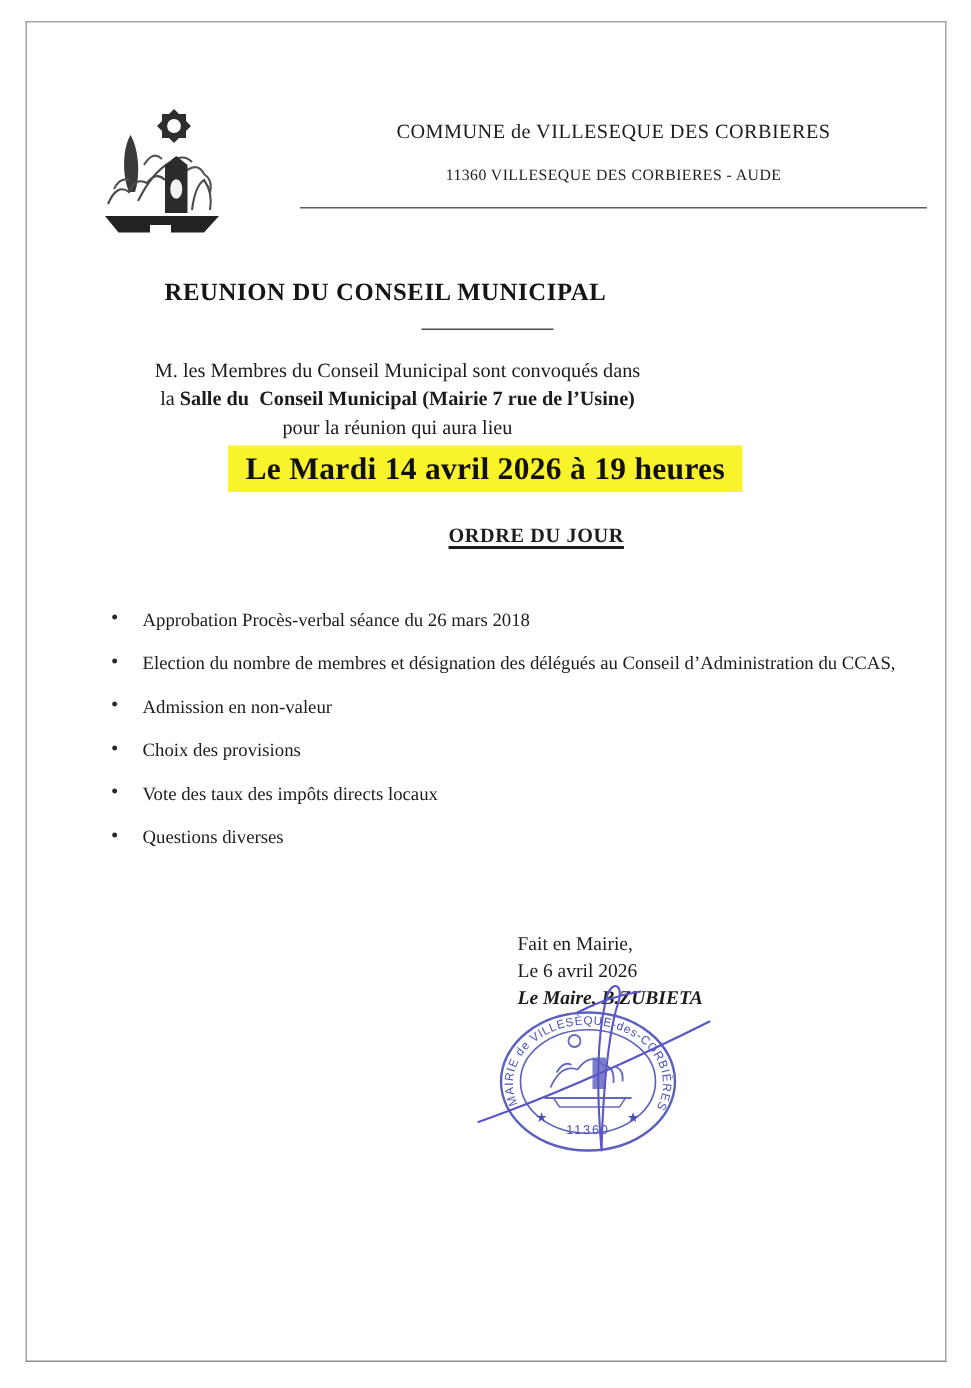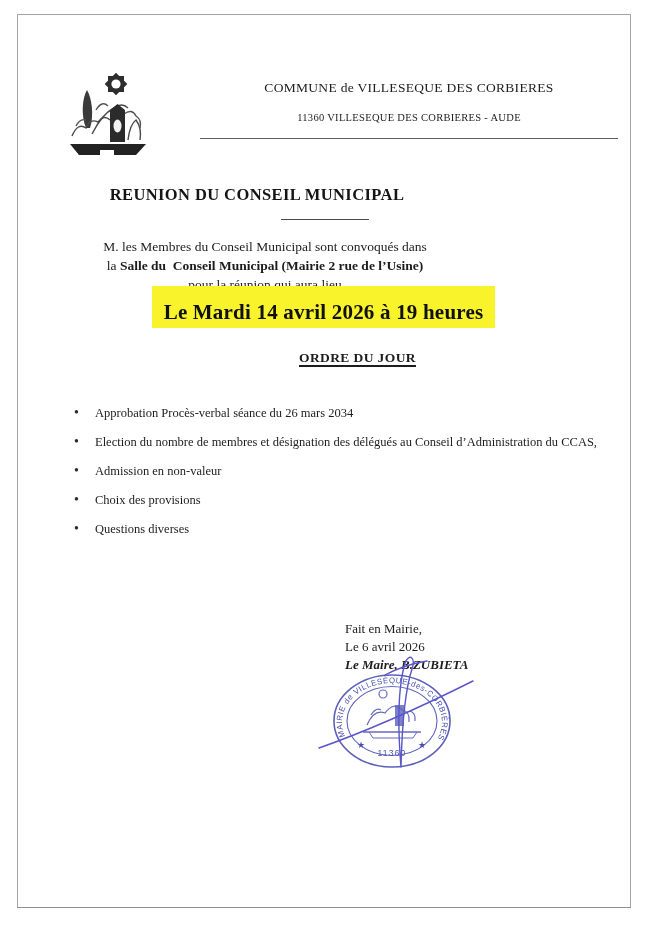--- a/index.html
+++ b/index.html
@@ -21,21 +21,21 @@
   .doc-title{position:absolute;left:0;top:185px;width:514px;margin:0;text-align:center;
     font-size:16.5px;font-weight:bold;letter-spacing:.4px;color:#151515;}
   .title-underline{position:absolute;left:281px;top:219px;width:88px;border-top:1.5px solid #4a4a4a;}
   
   .intro{position:absolute;left:0;top:237px;width:530px;margin:0;text-align:center;
     font-size:13.5px;line-height:19px;}
   .intro strong{white-space:pre-wrap;}
   
   .banner-wrap{position:absolute;left:0;top:300px;width:647px;text-align:center;}
   .banner-wrap mark{background:var(--highlight,#f8f32b);color:#101010;font-weight:bold;
-    font-size:21px;padding:14px 12px 4px 12px;letter-spacing:.2px;}
+    font-size:21px;padding:3px 12px 4px 12px;letter-spacing:.2px;}
   
   .ordre-wrap{position:absolute;left:0;top:348px;width:621px;text-align:center;}
   .ordre-heading{position:relative;left:47px;font-size:13.5px;font-weight:bold;
     letter-spacing:.4px;text-decoration:underline;text-underline-offset:3px;
     text-decoration-thickness:1.5px;}
   
   .agenda{position:absolute;left:95px;top:405px;width:505px;margin:0;padding:0;
     list-style:none;font-size:12.5px;}
   .agenda li{position:relative;margin:0 0 12px 0;line-height:17px;}
   .agenda li::before{content:"\2022";position:absolute;left:-21px;top:-1px;font-size:14px;color:#2a2a2a;}
@@ -79,35 +79,36 @@
 
   <header class="header-text">
     <div class="commune-name">COMMUNE de VILLESEQUE DES CORBIERES</div>
     <div class="commune-address">11360 VILLESEQUE DES CORBIERES - AUDE</div>
     <div class="header-rule"></div>
   </header>
 
   <h1 class="doc-title">REUNION DU CONSEIL MUNICIPAL</h1>
   <div class="title-underline"></div>
 
-  <p class="intro"><span>M. les Membres du Conseil Municipal sont convoqués dans</span><br><span>la </span><strong>Salle du  Conseil Municipal (Mairie 2 rue de l’Usine)</strong><br><span>pour la réunion qui aura lieu</span></p>
+  <p class="intro"><span>M. les Membres du Conseil Municipal sont convoqués dans</span><br><span>la </span><strong>Salle du  Conseil Municipal (Mairie 7 rue de l’Usine)</strong><br><span>pour la réunion qui aura lieu</span></p>
 
   <div class="banner-wrap">
     <mark>Le Mardi 14 avril 2026 à 19 heures</mark>
   </div>
 
   <div class="ordre-wrap">
     <span class="ordre-heading">ORDRE DU JOUR</span>
   </div>
 
   <ul class="agenda">
-    <li>Approbation Procès-verbal séance du 26 mars 2034</li>
+    <li>Approbation Procès-verbal séance du 26 mars 2018</li>
     <li>Election du nombre de membres et désignation des délégués au Conseil d’Administration du CCAS,</li>
     <li>Admission en non-valeur</li>
     <li>Choix des provisions</li>
+    <li>Vote des taux des impôts directs locaux</li>
     <li>Questions diverses</li>
   </ul>
 
   <div class="signature">
     <div>Fait en Mairie,</div>
     <div>Le 6 avril 2026</div>
     <div class="sig-name">Le Maire, B.ZUBIETA</div>
   </div>
 
   <svg class="stamp-svg" viewBox="0 0 168 122" aria-hidden="true">

